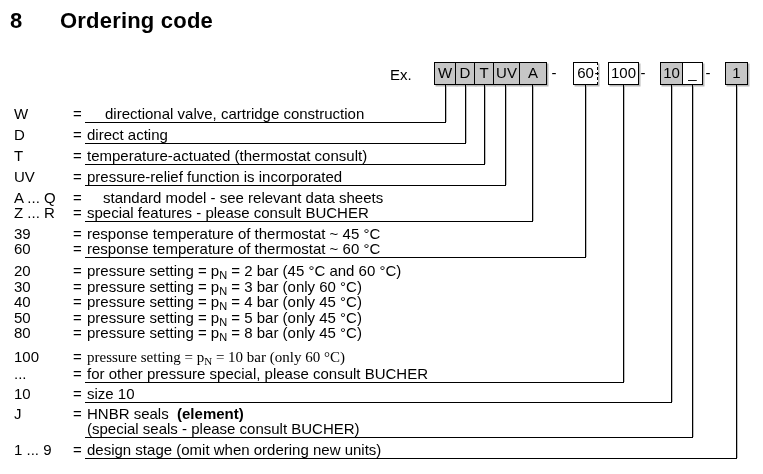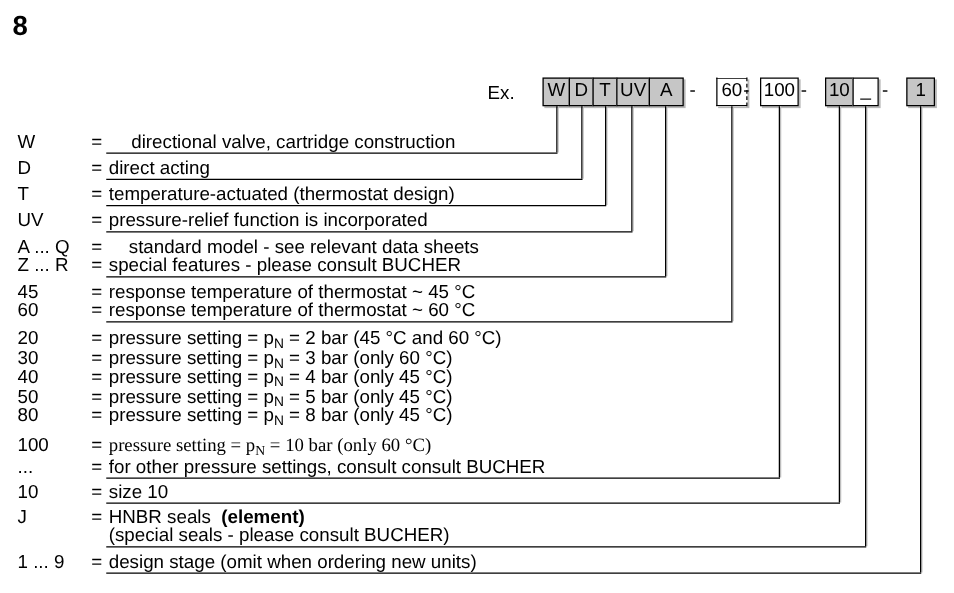--- a/index.html
+++ b/index.html
@@ -23,20 +23,21 @@
   .sub{font-size:11px;vertical-align:-3px;}
   .bold{font-weight:bold;}
   .hline{height:0;border-top:1px solid #000;}
   .vline{width:0;border-left:1px solid #000;box-shadow:1px 0 0 #bdbdbd;}
 </style>
 </head>
 <body>
 
 <div id="doc">
   <span class="abs title-num" style="left:10px;top:8px;">8</span>
+  <span class="abs title-text" style="left:60px;top:8px;">Ordering code</span>
   <span class="abs ex-label" style="left:390px;top:66px;">Ex.</span>
   <div id="generated">
       <span class="abs box shaded" style="left: 434px; width: 22px;">W</span>
       <span class="abs box shaded" style="left: 455px; width: 20px;">D</span>
       <span class="abs box shaded" style="left: 474px; width: 20px;">T</span>
       <span class="abs box shaded" style="left: 493px; width: 27px;">UV</span>
       <span class="abs box shaded" style="left: 519px; width: 28px;">A</span>
       <span class="abs box dashed-right" style="left: 573px; width: 25px;">60</span>
       <span class="abs box" style="left: 608px; width: 31px;">100</span>
       <span class="abs box shaded" style="left: 660px; width: 23px;">10</span>
@@ -51,37 +52,37 @@
       <span class="abs row-desc" style="left: 87px; top: 106px; margin-left: 18px;"><span class="">directional valve, cartridge construction</span></span>
       <span class="abs hline" style="left: 85px; top: 122px; width: 361px;"></span>
       <span class="abs vline" style="left: 445px; top: 85px; height: 37px;"></span>
       <span class="abs row-code" style="left: 14px; top: 127px;">D</span>
       <span class="abs row-eq" style="left: 73px; top: 127px;">=</span>
       <span class="abs row-desc" style="left: 87px; top: 127px;"><span class="">direct acting</span></span>
       <span class="abs hline" style="left: 85px; top: 143px; width: 381px;"></span>
       <span class="abs vline" style="left: 465px; top: 85px; height: 58px;"></span>
       <span class="abs row-code" style="left: 14px; top: 148px;">T</span>
       <span class="abs row-eq" style="left: 73px; top: 148px;">=</span>
-      <span class="abs row-desc" style="left: 87px; top: 148px;"><span class="">temperature-actuated (thermostat design)</span></span>
+      <span class="abs row-desc" style="left: 87px; top: 148px;"><span class="">temperature-actuated (thermostat consult)</span></span>
       <span class="abs hline" style="left: 85px; top: 164px; width: 400px;"></span>
       <span class="abs vline" style="left: 484px; top: 85px; height: 79px;"></span>
       <span class="abs row-code" style="left: 14px; top: 169px;">UV</span>
       <span class="abs row-eq" style="left: 73px; top: 169px;">=</span>
       <span class="abs row-desc" style="left: 87px; top: 169px;"><span class="">pressure-relief function is incorporated</span></span>
       <span class="abs hline" style="left: 85px; top: 185px; width: 421px;"></span>
       <span class="abs vline" style="left: 505px; top: 85px; height: 100px;"></span>
       <span class="abs row-code" style="left: 14px; top: 190px;">A ... Q</span>
       <span class="abs row-eq" style="left: 73px; top: 190px;">=</span>
       <span class="abs row-desc" style="left: 87px; top: 190px; margin-left: 16px;"><span class="">standard model - see relevant data sheets</span></span>
       <span class="abs row-code" style="left: 14px; top: 205px;">Z ... R</span>
       <span class="abs row-eq" style="left: 73px; top: 205px;">=</span>
       <span class="abs row-desc" style="left: 87px; top: 205px;"><span class="">special features - please consult BUCHER</span></span>
       <span class="abs hline" style="left: 85px; top: 221px; width: 448px;"></span>
       <span class="abs vline" style="left: 532px; top: 85px; height: 136px;"></span>
-      <span class="abs row-code" style="left: 14px; top: 226px;">45</span>
+      <span class="abs row-code" style="left: 14px; top: 226px;">39</span>
       <span class="abs row-eq" style="left: 73px; top: 226px;">=</span>
       <span class="abs row-desc" style="left: 87px; top: 226px; text-align: center;"><span class="">response temperature of thermostat ~ 45 °C</span></span>
       <span class="abs row-code" style="left: 14px; top: 241px;">60</span>
       <span class="abs row-eq" style="left: 73px; top: 241px;">=</span>
       <span class="abs row-desc" style="left: 87px; top: 241px;"><span class="">response temperature of thermostat ~ 60 °C</span></span>
       <span class="abs hline" style="left: 85px; top: 257px; width: 501px;"></span>
       <span class="abs vline" style="left: 585px; top: 85px; height: 172px;"></span>
       <span class="abs row-code" style="left: 14px; top: 263px;">20</span>
       <span class="abs row-eq" style="left: 73px; top: 263px;">=</span>
       <span class="abs row-desc" style="left: 87px; top: 263px;"><span class="">pressure setting = p</span><span class="sub">N</span><span class=""> = 2 bar (45 °C and 60 °C)</span></span>
@@ -95,21 +96,21 @@
       <span class="abs row-eq" style="left: 73px; top: 310px;">=</span>
       <span class="abs row-desc" style="left: 87px; top: 310px;"><span class="">pressure setting = p</span><span class="sub">N</span><span class=""> = 5 bar (only 45 °C)</span></span>
       <span class="abs row-code" style="left: 14px; top: 325px;">80</span>
       <span class="abs row-eq" style="left: 73px; top: 325px;">=</span>
       <span class="abs row-desc" style="left: 87px; top: 325px;"><span class="">pressure setting = p</span><span class="sub">N</span><span class=""> = 8 bar (only 45 °C)</span></span>
       <span class="abs row-code" style="left: 14px; top: 349px;">100</span>
       <span class="abs row-eq" style="left: 73px; top: 349px;">=</span>
       <span class="abs row-desc" style="left: 87px; top: 349px; font-family: Liberation Serif, serif;"><span class="">pressure setting = p</span><span class="sub">N</span><span class=""> = 10 bar (only 60 °C)</span></span>
       <span class="abs row-code" style="left: 14px; top: 366px;">...</span>
       <span class="abs row-eq" style="left: 73px; top: 366px;">=</span>
-      <span class="abs row-desc" style="left: 87px; top: 366px;"><span class="">for other pressure settings, consult consult BUCHER</span></span>
+      <span class="abs row-desc" style="left: 87px; top: 366px;"><span class="">for other pressure special, please consult BUCHER</span></span>
       <span class="abs hline" style="left: 85px; top: 382px; width: 539px;"></span>
       <span class="abs vline" style="left: 623px; top: 85px; height: 297px;"></span>
       <span class="abs row-code" style="left: 14px; top: 386px;">10</span>
       <span class="abs row-eq" style="left: 73px; top: 386px;">=</span>
       <span class="abs row-desc" style="left: 87px; top: 386px;"><span class="">size 10</span></span>
       <span class="abs hline" style="left: 85px; top: 402px; width: 587px;"></span>
       <span class="abs vline" style="left: 671px; top: 85px; height: 317px;"></span>
       <span class="abs row-code" style="left: 14px; top: 406px;">J</span>
       <span class="abs row-eq" style="left: 73px; top: 406px;">=</span>
       <span class="abs row-desc" style="left: 87px; top: 406px;"><span class="">HNBR seals  </span><span class=" bold">(element)</span></span>

